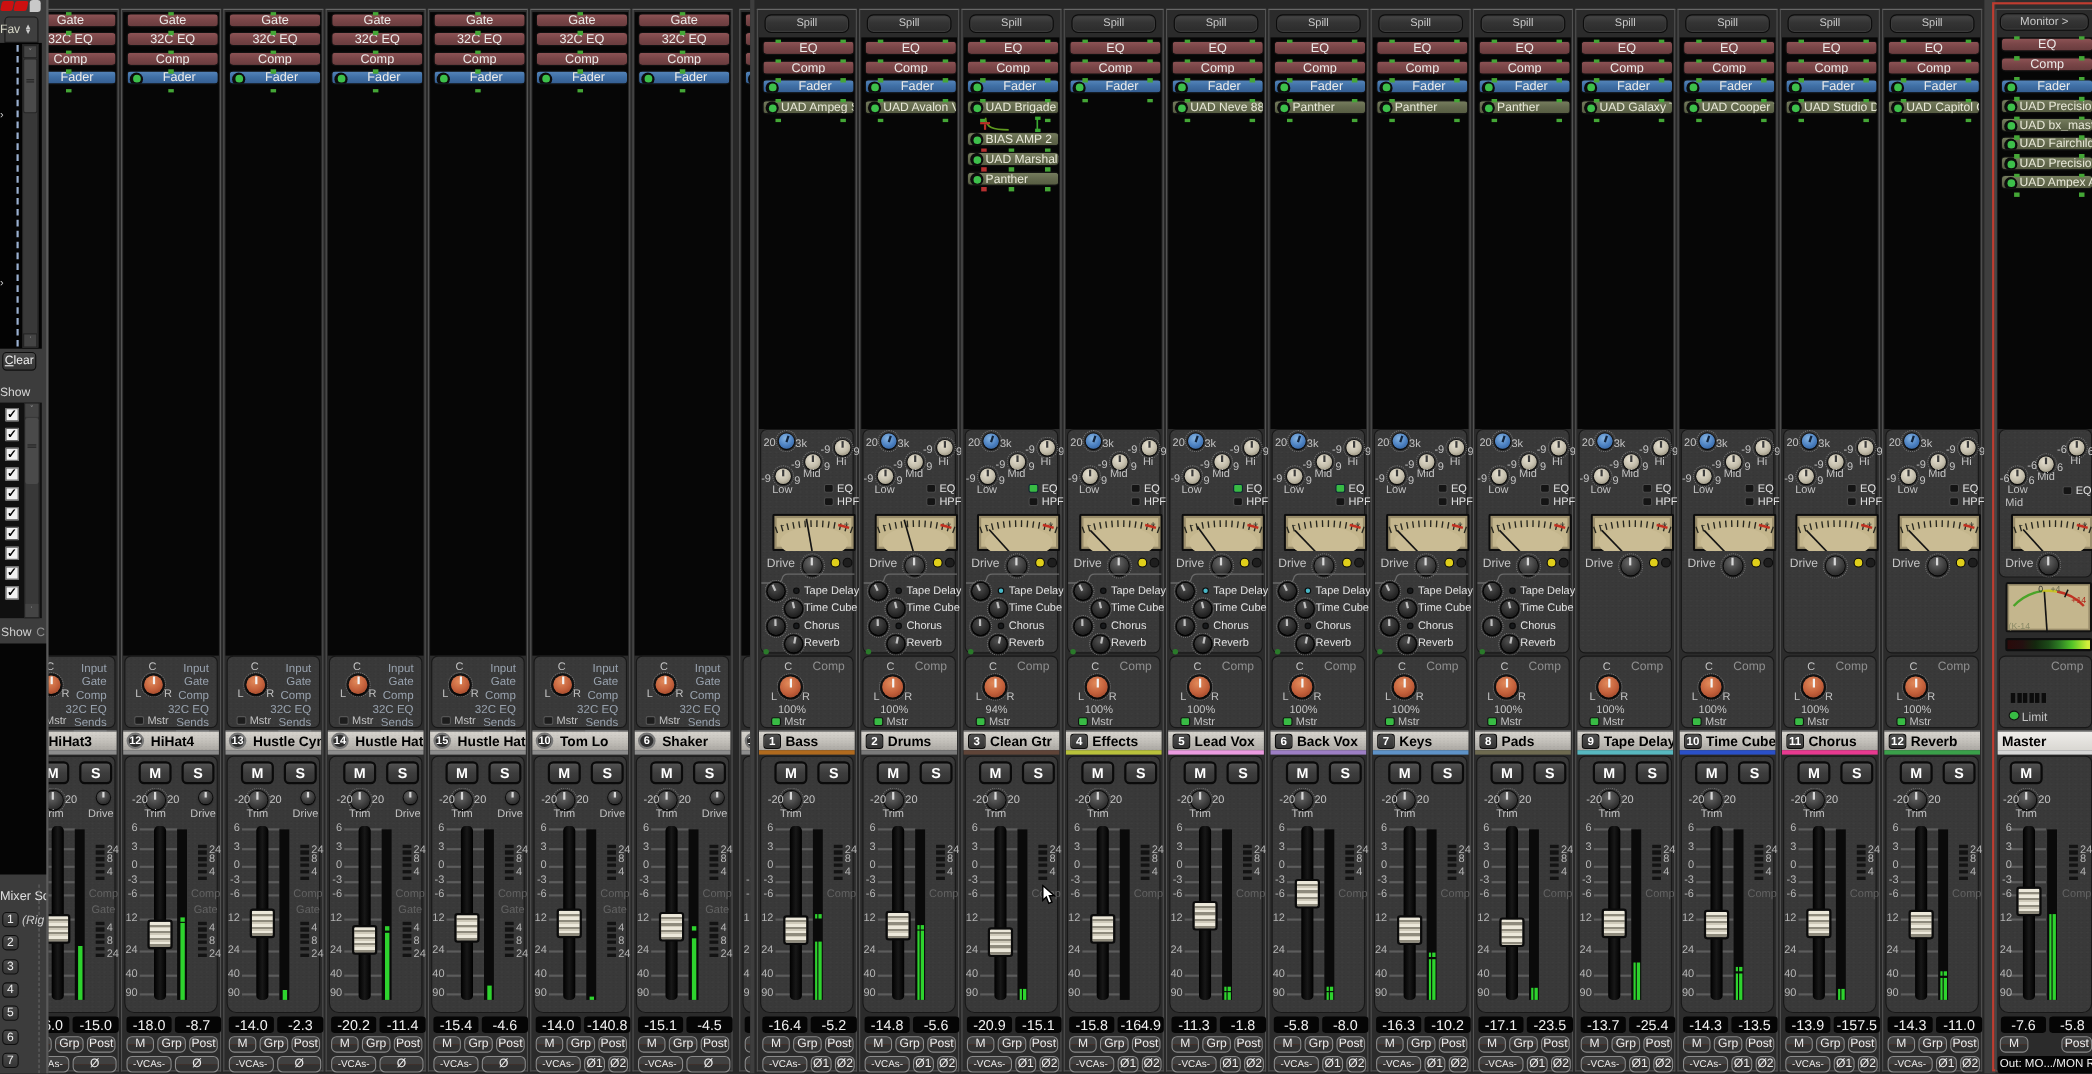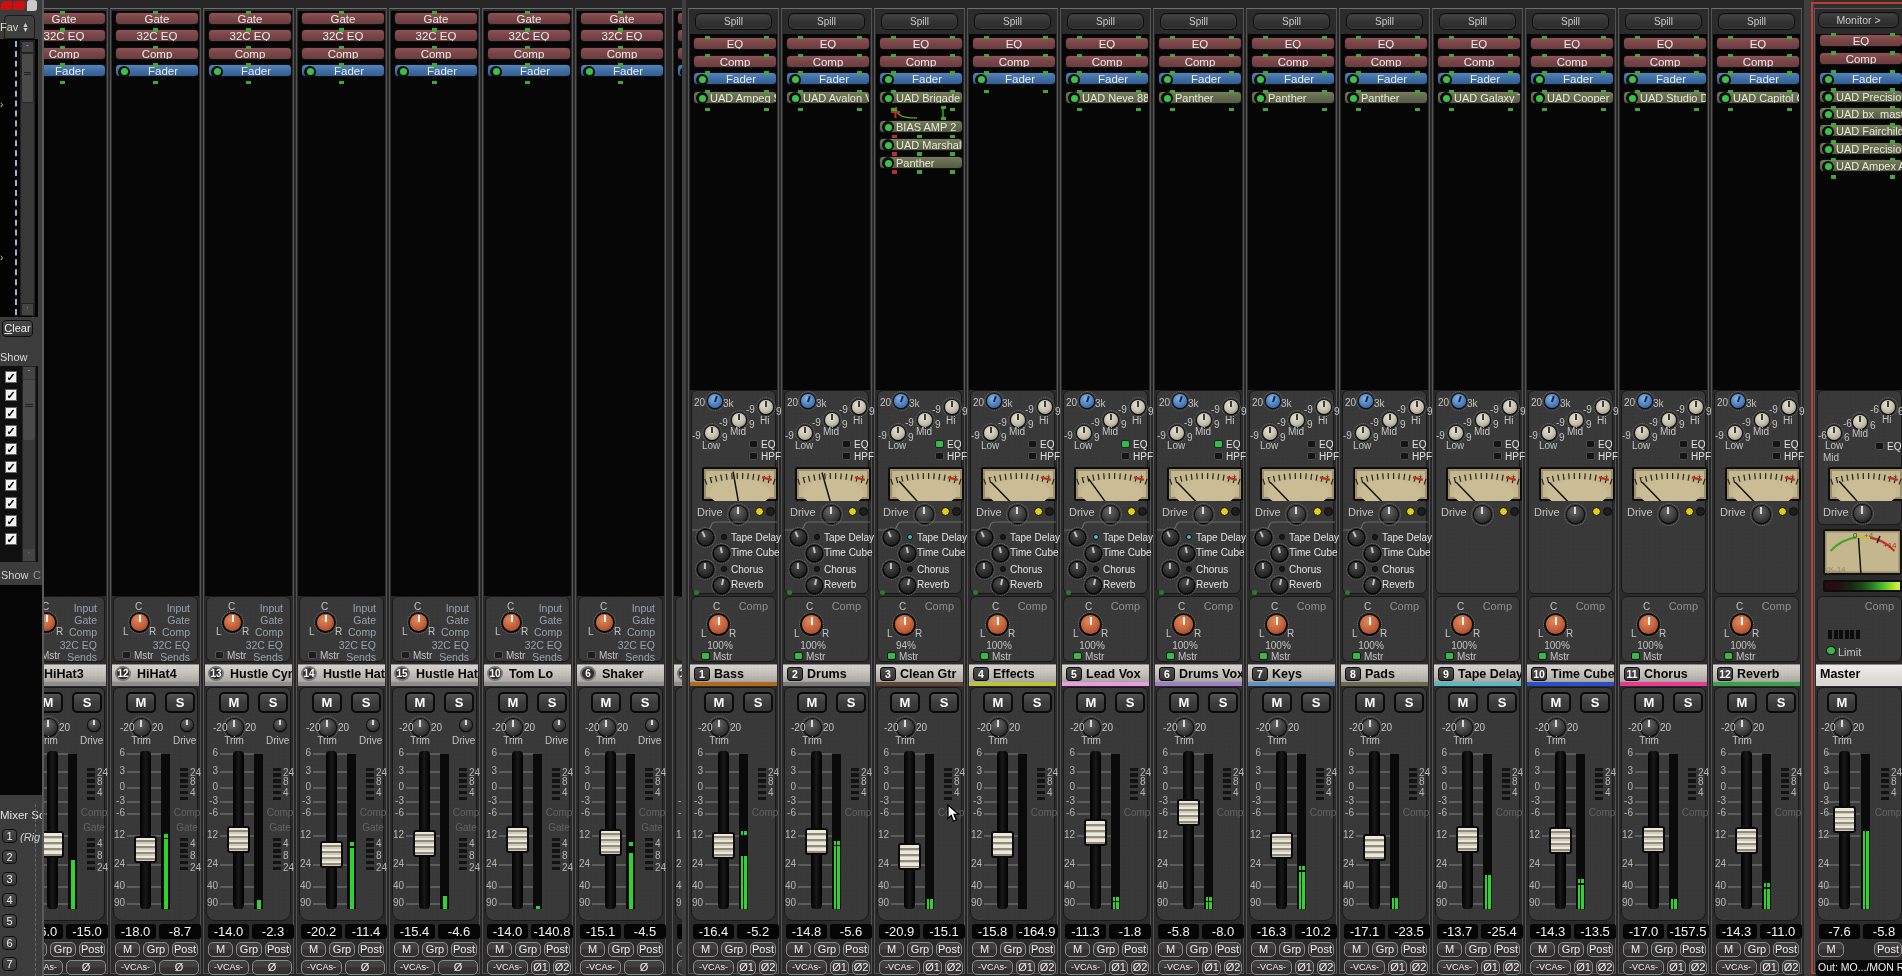--- a/index.html
+++ b/index.html
@@ -1760,21 +1760,21 @@
             <i style="width:2px;margin-left:-1.0px;"></i>
           </div>
           <div class="sm" style="left:9px;top:31px;">L</div>
           <div class="sm" style="left:37px;top:31px;">R</div>
           <div class="sm" style="left:13px;top:43px;width:30px;text-align:center;">100%</div>
           <div class="abs" style="left:9px;top:55px;width:9px;height:8px;border-radius:2px;background:#38bb44;border:1px solid #111;"></div>
           <div class="sm" style="left:21px;top:54px;">Mstr</div>
         </div>
         <div class="nrow">
           <div class="badge">6</div>
-          <span style="position:absolute;left:24px;">Drums Vox</span>
+          <span style="position:absolute;left:24px;">Back Vox</span>
         </div>
         <div class="stripe" style="background:#9d7fc4;"></div>
         <div class="panel" style="top:678px;height:234px;border-radius:6px 6px 9px 9px;">
           <div class="msbtn" style="left:12px;top:4px;">M</div>
           <div class="msbtn" style="left:51px;top:4px;">S</div>
           <div class="knob kdark tick tick" style="left:18.5px;top:30.5px;width:17px;height:17px;">
             <i style="width:2px;margin-left:-1.0px;"></i>
           </div>
           <div class="sm" style="left:6px;top:34px;">-20</div>
           <div class="sm" style="left:38px;top:34px;">20</div>
@@ -2601,21 +2601,21 @@
           <div class="dash" style="left:66px;top:85.3px;"></div>
           <div class="dash" style="left:66px;top:91.1px;"></div>
           <div class="dash" style="left:66px;top:96.9px;"></div>
           <div class="dash" style="left:66px;top:102.7px;"></div>
           <div class="dash" style="left:66px;top:108.5px;"></div>
           <div class="mlab" style="left:76px;top:79.0px;">24</div>
           <div class="mlab" style="left:76px;top:88.0px;">8</div>
           <div class="mlab" style="left:76px;top:99.0px;">4</div>
           <div class="dimlab" style="left:58px;top:119px;width:30px;text-align:center;">Comp</div>
         </div>
-        <div class="vbox" style="left:4px;width:41px;">-17.0</div>
+        <div class="vbox" style="left:4px;width:41px;">-13.9</div>
         <div class="vbox" style="left:48px;width:42px;">-157.5</div>
         <div class="bbtn r1" style="left:4px;width:25px;">M</div>
         <div class="bbtn r1" style="left:32px;width:26px;">Grp</div>
         <div class="bbtn r1" style="left:61px;width:26px;">Post</div>
         <div class="bbtn r2" style="left:4px;width:41px;font-size:9px;">-VCAs-</div>
         <div class="bbtn r2" style="left:48px;width:19px;">Ø1</div>
         <div class="bbtn r2" style="left:70px;width:18px;">Ø2</div>
       </div>
       <div class="strip" style="left:1025px;">
         <div class="procbox" style="top:25px;height:356px;"></div>

